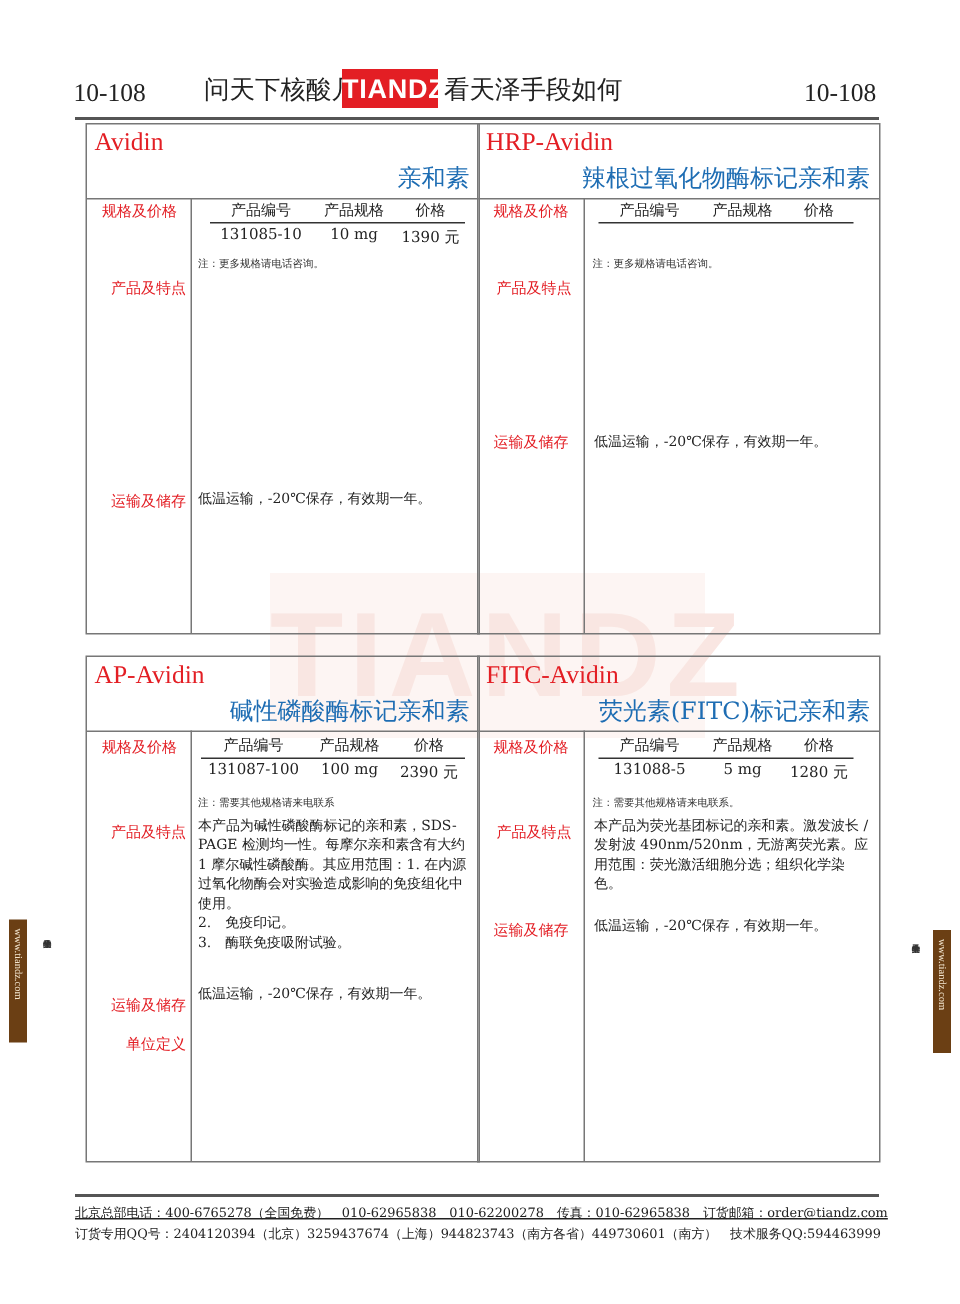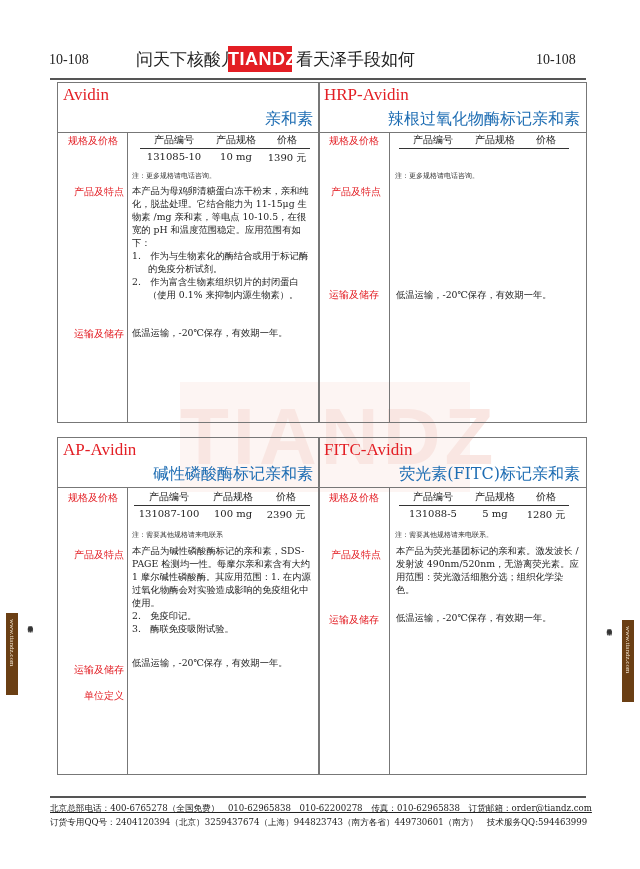--- a/index.html
+++ b/index.html
@@ -1,18 +1,18 @@
 <!DOCTYPE html>
 <html><head>
 <meta charset="utf-8">
 <style>
   html, body { margin:0; padding:0; }
   body { width:640px; height:869px; background:#ffffff; position:relative; overflow:hidden;
          font-family:"DejaVu Serif", "Liberation Serif", serif; color:#222; }
-  .page-num { position:absolute; top:52px; font-size:14px; color:#222; font-family:"Liberation Serif", serif; }
+  .page-num { position:absolute; top:52px; font-size:17px; color:#222; font-family:"Liberation Serif", serif; }
   .page-num.left { left:49px; }
   .page-num.right { left:536px; }
   .header-slogan { position:absolute; top:48px; font-size:17px; color:#222; }
   .slogan-left { left:136px; }
   .slogan-right { left:296px; }
   .logo { position:absolute; left:228px; top:46px; width:64px; height:26px; background:#e31e24;
           color:#fff; font-family:"Liberation Sans", sans-serif; font-weight:bold; font-size:18px;
           text-align:center; line-height:26px; letter-spacing:0.5px; }
   .header-rule { position:absolute; left:50px; top:78px; width:536px; height:2px; background:#555; }
 
@@ -68,25 +68,20 @@
     </div>
     <div class="spec-line"></div>
     <div class="spec-row">
       <span style="width:68px">131085-10</span>
       <span style="width:56px">10 mg</span>
       <span style="width:46px">1390 元</span>
     </div>
   </div>
   <div class="note" style="left:74px; top:88px;">注：更多规格请电话咨询。</div>
   <div class="label" style="left:16px; top:102px;">产品及特点</div>
-  <div class="body-text" style="left:74px; top:101px; width:182px;">
-    <p>本产品为母鸡卵清糖蛋白冻干粉末，亲和纯化，脱盐处理。它结合能力为 11-15μg 生物素 /mg 亲和素，等电点 10-10.5，在很宽的 pH 和温度范围稳定。应用范围有如下：</p>
-    <p class="li">1.　作为与生物素化的酶结合或用于标记酶的免疫分析试剂。</p>
-    <p class="li">2.　作为富含生物素组织切片的封闭蛋白（使用 0.1% 来抑制内源生物素）。</p>
-  </div>
   <div class="label" style="left:16px; top:244px;">运输及储存</div>
   <div class="body-text" style="left:74px; top:243px; width:182px;">低温运输，-20℃保存，有效期一年。</div>
 </div>
 
 <div class="panel" style="left:318px; top:82px; width:267px; height:339px;">
   <div class="title-en">HRP-Avidin</div>
   <div class="title-cn">辣根过氧化物酶标记亲和素</div>
   <div class="hdr-rule"></div>
   <div class="col-rule" style="left:70px;"></div>
   <div class="label" style="left:10px; top:51px;">规格及价格</div>

